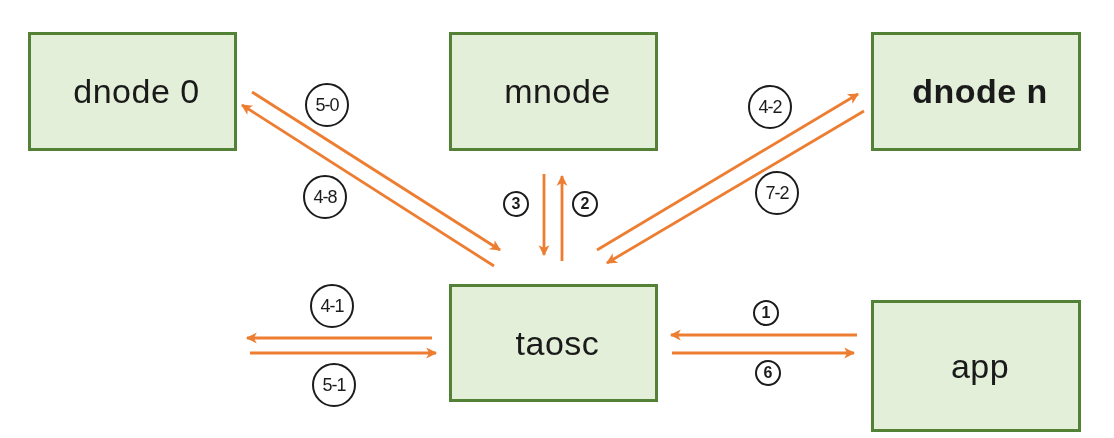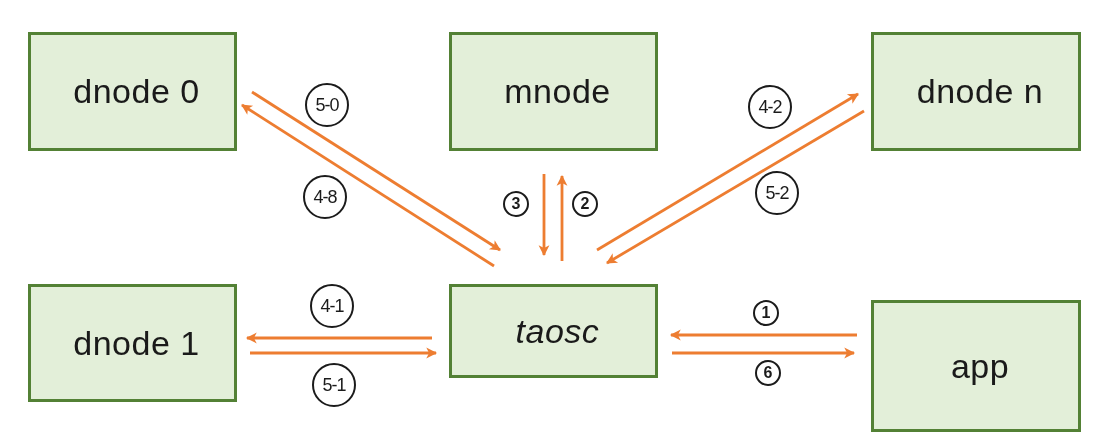--- a/index.html
+++ b/index.html
@@ -92,37 +92,34 @@
       <line x1="672" y1="353" x2="854" y2="353" marker-end="url(#ah)"></line>
     </g>
   </svg>
 
   <div class="node" style="left:28px;  top:32px;  width:209px; height:119px;">
     <span>dnode 0</span>
   </div>
   <div class="node" style="left:449px; top:32px;  width:209px; height:119px;align-items:center;">
     <span>mnode</span>
   </div>
-  <div class="node" style="left:871px; top:32px;  width:210px; height:119px;">
+  <div class="node" style="left:871px; top:32px;  width:210px; height:119px;font-weight:bold;">
     <span>dnode n</span>
   </div>
-  <div class="node" style="left:28px;  top:284px; width:209px; height:118px;">
-    <span>dnode 1</span>
-  </div>
-  <div class="node" style="left:449px; top:284px; width:209px; height:94px;font-style:italic;">
+  <div class="node" style="left:449px; top:284px; width:209px; height:118px;">
     <span>taosc</span>
   </div>
   <div class="node" style="left:871px; top:300px; width:210px; height:132px;align-items:center;">
     <span>app</span>
   </div>
 
   <div class="elabel big" style="left:305px; top:83px;">5-0</div>
   <div class="elabel big" style="left:303px; top:175px;">4-8</div>
   <div class="elabel small" style="left:503px; top:191px;">3</div>
   <div class="elabel small" style="left:572px; top:191px;">2</div>
   <div class="elabel big" style="left:748px; top:85px;">4-2</div>
-  <div class="elabel big" style="left:755px; top:171px;">5-2</div>
+  <div class="elabel big" style="left:755px; top:171px;">7-2</div>
   <div class="elabel big" style="left:310px; top:284px;">4-1</div>
   <div class="elabel big" style="left:312px; top:363px;">5-1</div>
   <div class="elabel small" style="left:753px; top:300px;">1</div>
   <div class="elabel small" style="left:755px; top:360px;">6</div>
 
 </div>
 
 </body></html>

